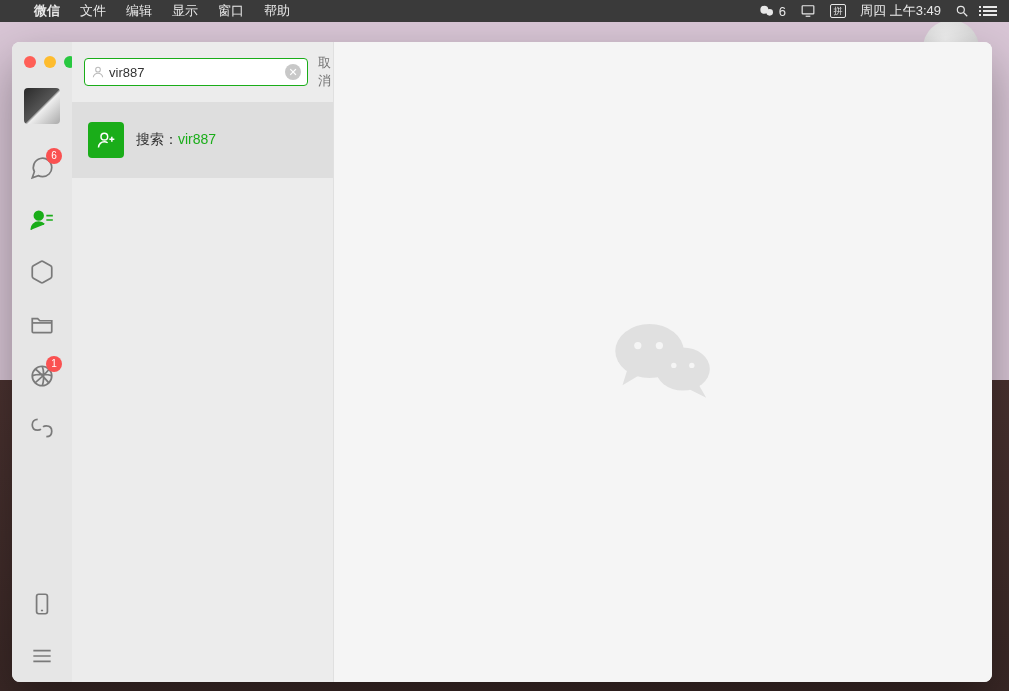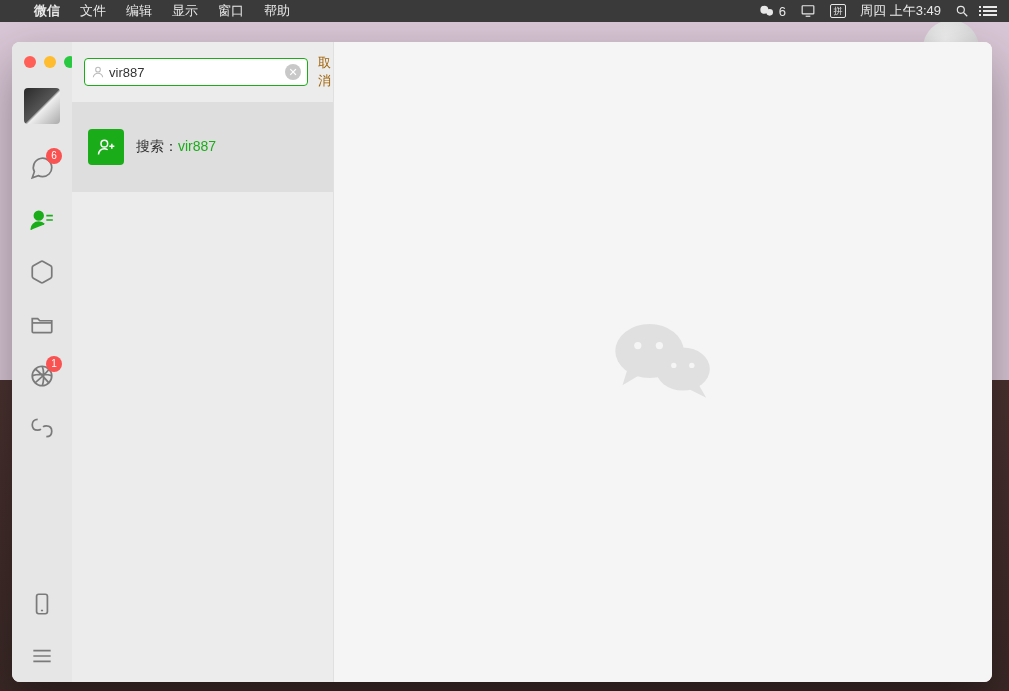--- a/index.html
+++ b/index.html
@@ -98,25 +98,25 @@
     height: 28px; padding: 0 6px;
   }
   .search-input-wrap svg { width:14px; height:14px; stroke:#bbb; fill:none; stroke-width:1.8; margin-right:4px;}
   .search-input {
     flex:1; border:none; outline:none; font-size:13px; color:#333; background:transparent;
   }
   .clear-btn {
     width:16px;height:16px;border-radius:50%;background:#c8c8c8;color:#fff;
     display:flex;align-items:center;justify-content:center;font-size:11px;line-height:1;cursor:pointer;
   }
-  .cancel-btn { font-size:13px; color:#a16207; cursor:pointer; }
+  .cancel-btn { font-size:13px; color:#737373; cursor:pointer; }
 
   .search-result {
     display:flex; align-items:center; gap:12px;
-    padding: 27px 16px; background:#dedede; cursor:pointer;
+    padding: 20px 16px; background:#dedede; cursor:pointer;
   }
   .result-icon {
     width:36px;height:36px;border-radius:4px;background:#1aad19;
     display:flex;align-items:center;justify-content:center;
   }
   .result-icon svg { width:20px;height:20px;stroke:#fff;fill:none;stroke-width:1.8;}
   .result-text { font-size:14px; color:#333; }
   .result-text .query { color:#1aad19; }
 
   

